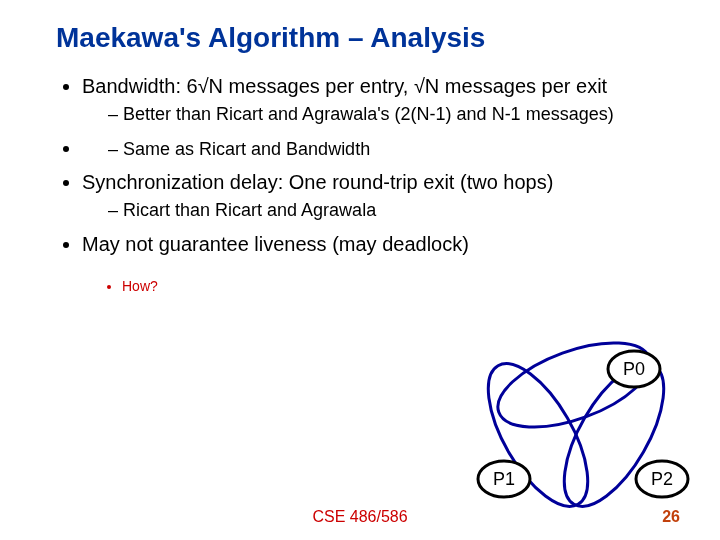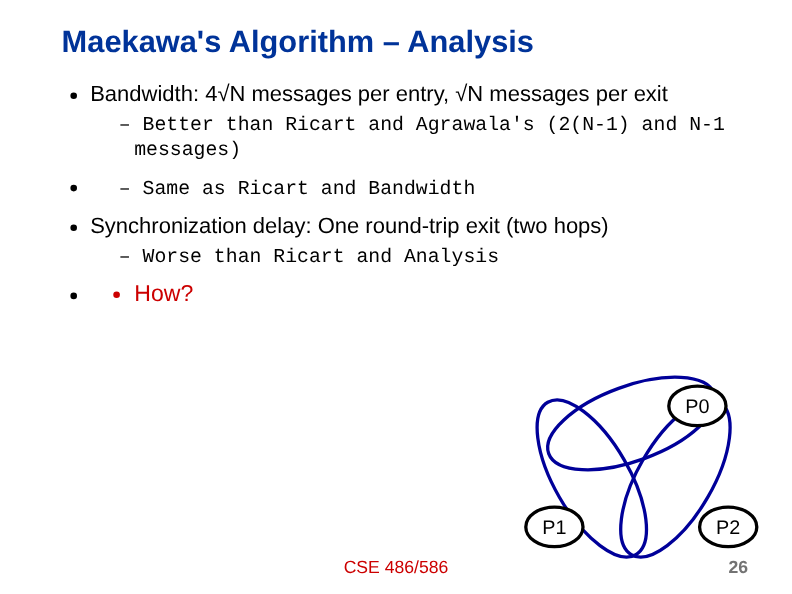--- a/index.html
+++ b/index.html
@@ -1,55 +1,56 @@
 <!DOCTYPE html>
 <html><head>
 <meta charset="utf-8">
 <style>
   html,body{margin:0;padding:0;width:720px;height:540px;background:#fff;font-family:Arial,Helvetica,sans-serif;color:#000;}
   .slide{position:relative;width:720px;height:540px;box-sizing:border-box;padding:22px 40px 11px 56px;}
   .title{font-size:28px;font-weight:bold;color:#003399;margin:0 0 20px 0;}
   ul.top{list-style:disc;padding-left:26px;margin:0;font-size:20px;line-height:1.25;}
   ul.top>li{margin-bottom:8px;}
   ul.sub{list-style:none;padding-left:26px;margin:4px 0 10px 0;font-size:18px;line-height:1.25;}
-  ul.sub>li{margin-bottom:4px;text-indent:-14px;padding-left:14px;font-family:Liberation Mono, monospace;}
+  ul.sub>li{margin-bottom:4px;text-indent:-14px;padding-left:14px;}
   ul.sub>li::before{content:"–  ";}
-  ul.subbul{list-style:disc;padding-left:40px;margin:4px 0;font-size:21px;}
+  ul.subbul{list-style:disc;padding-left:40px;margin:21px 0;font-size:14px;}
   .how{color:#cc0000;}
   .footer-course{position:absolute;bottom:14px;left:0;width:100%;text-align:center;font-size:16px;color:#cc0000;}
-  .footer-num{position:absolute;bottom:14px;right:40px;font-size:16px;color:#737373;font-weight:bold;}
+  .footer-num{position:absolute;bottom:14px;right:40px;font-size:16px;color:#c2410c;font-weight:bold;}
   .diagram{position:absolute;right:36px;bottom:31px;width:220px;height:170px;}
   .diagram svg{overflow:visible;}
   .p-label{font-size:18px;font-family:Arial;}
 </style>
 </head>
 <body>
 
 <div class="slide">
   <h1 class="title">Maekawa's Algorithm – Analysis</h1>
 
   <ul class="top">
     <li>
-      <span>Bandwidth: 4√N messages per entry, √N messages per exit</span>
+      <span>Bandwidth: 6√N messages per entry, √N messages per exit</span>
       <ul class="sub">
         <li>Better than Ricart and Agrawala's (2(N-1) and N-1 messages)</li>
       </ul>
     </li>
     <li>
       <ul class="sub">
         <li>Same as Ricart and Bandwidth</li>
       </ul>
     </li>
     <li>
       <span>Synchronization delay: One round-trip exit (two hops)</span>
       <ul class="sub">
-        <li>Worse than Ricart and Analysis</li>
+        <li>Ricart than Ricart and Agrawala</li>
       </ul>
     </li>
     <li>
+      <span>May not guarantee liveness (may deadlock)</span>
       <ul class="subbul">
         <li class="how">How?</li>
       </ul>
     </li>
   </ul>
 
   <div class="diagram">
     <svg width="220" height="170">
 
       <ellipse cx="110" cy="46" rx="80" ry="34" fill="none" stroke="#000099" stroke-width="3" transform="rotate(-20 110 46)"></ellipse>

